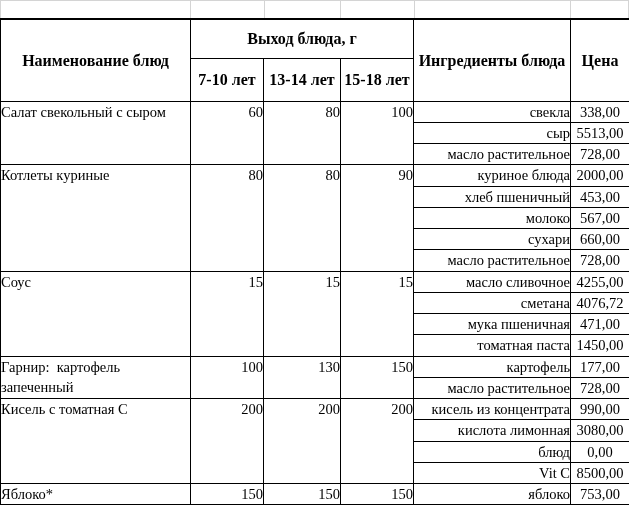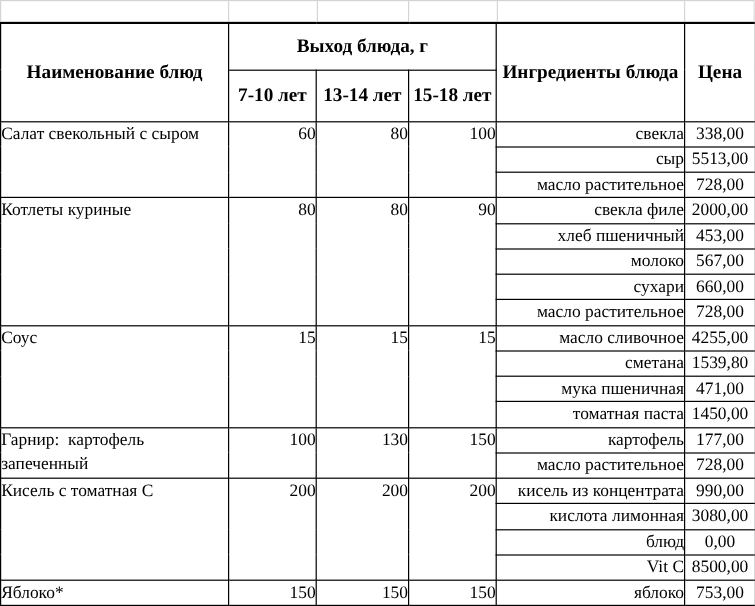--- a/index.html
+++ b/index.html
@@ -128,21 +128,21 @@
       </tr>
       <tr>
         <td class="ing">масло растительное</td>
         <td class="price">728,00</td>
       </tr>
       <tr>
         <td class="name" rowspan="5">Котлеты куриные</td>
         <td class="num" rowspan="5">80</td>
         <td class="num" rowspan="5">80</td>
         <td class="num" rowspan="5">90</td>
-        <td class="ing">свекла филе</td>
+        <td class="ing">куриное блюда</td>
         <td class="price">2000,00</td>
       </tr>
       <tr>
         <td class="ing">хлеб пшеничный</td>
         <td class="price">453,00</td>
       </tr>
       <tr>
         <td class="ing">молоко</td>
         <td class="price">567,00</td>
       </tr>
@@ -157,21 +157,21 @@
       <tr>
         <td class="name" rowspan="4">Соус</td>
         <td class="num" rowspan="4">15</td>
         <td class="num" rowspan="4">15</td>
         <td class="num" rowspan="4">15</td>
         <td class="ing">масло сливочное</td>
         <td class="price">4255,00</td>
       </tr>
       <tr>
         <td class="ing">сметана</td>
-        <td class="price">1539,80</td>
+        <td class="price">4076,72</td>
       </tr>
       <tr>
         <td class="ing">мука пшеничная</td>
         <td class="price">471,00</td>
       </tr>
       <tr>
         <td class="ing">томатная паста</td>
         <td class="price">1450,00</td>
       </tr>
       <tr>

